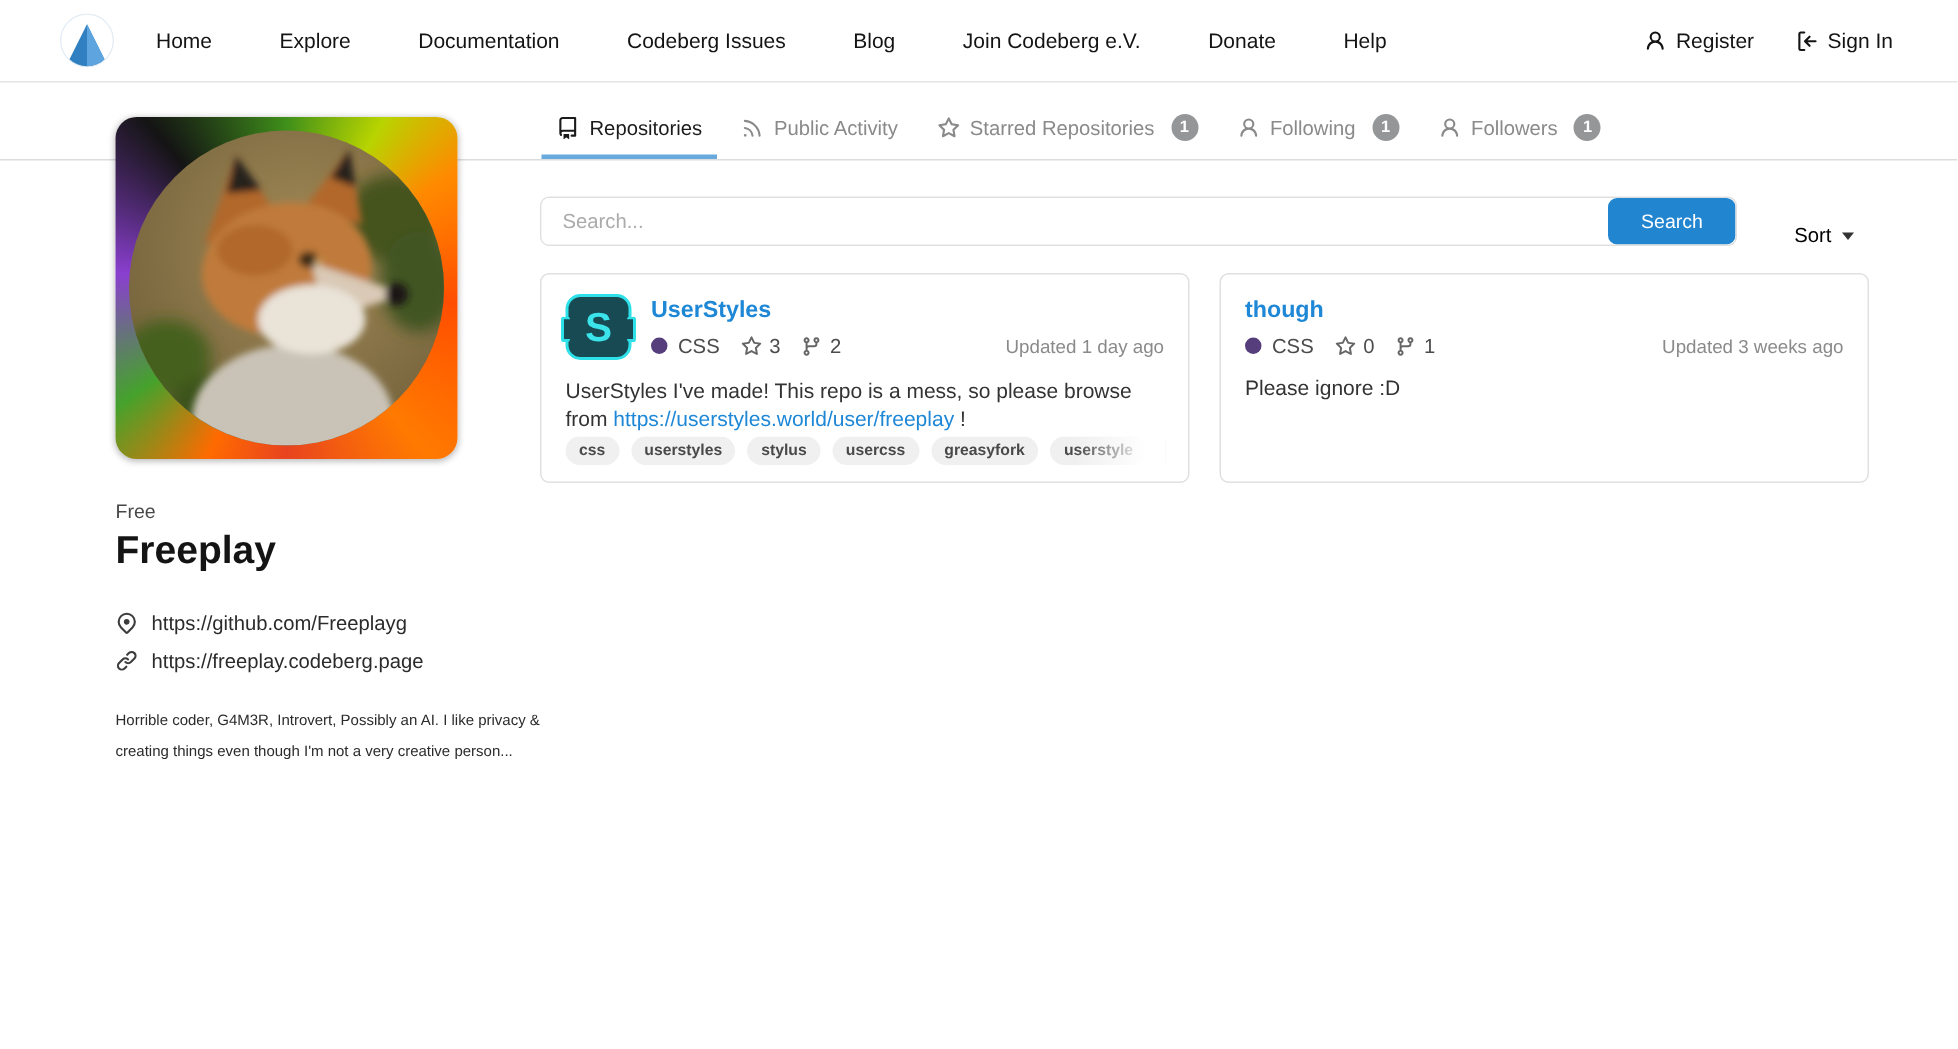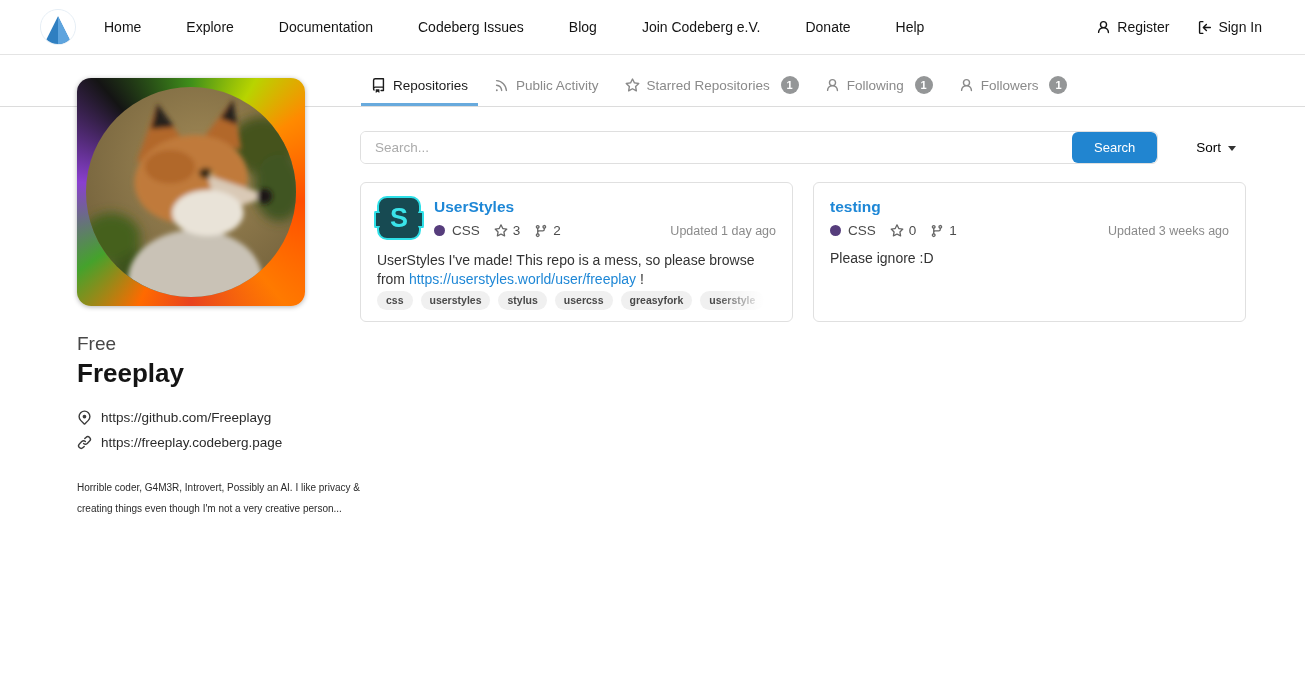--- a/index.html
+++ b/index.html
@@ -34,34 +34,34 @@
   .profile { position:absolute; left:77px; top:23px; width:292px; }
   .avatar { width:228px; height:228px; border-radius:14px; position:relative;
     overflow:hidden; box-shadow:0 1px 5px rgba(0,0,0,.3);
     background:conic-gradient(from 0deg,
       #3f8f1a 0deg, #b8d400 30deg, #ff8a00 55deg, #ff4d00 95deg, #ff7a00 140deg,
       #e8431f 180deg, #ff6a00 205deg, #45a22c 235deg, #8a3fd0 275deg,
       #141414 320deg, #3f8f1a 360deg); }
   .avatar-photo { position:absolute; inset:9px; border-radius:50%; overflow:hidden;
     background:radial-gradient(circle at 55% 38%, #a28a57, #7e6b42 62%, #675732 100%); }
   .avatar-photo svg { width:100%; height:100%; display:block; }
-  .fullname { margin-top:27px; font-size:19px; color:#474747; }
+  .fullname { margin-top:27px; font-size:13px; color:#474747; }
   .username { margin-top:3px; font-size:26px; font-weight:bold; color:#141414; }
   .profile-links { margin-top:21px; }
-  .profile-link-row { display:flex; gap:9px; height:25px;
+  .profile-link-row { display:flex; align-items:center; gap:9px; height:25px;
     font-size:13.5px; color:#2b2b2b; }
   .profile-link-row svg { width:15px; height:15px; fill:#3c3c3c; flex:none; }
   .bio { margin-top:17px; width:290px; font-size:10px; line-height:21px; color:#2b2b2b; }
   .joined { margin-top:14px; display:flex; align-items:center; gap:8px;
     font-size:13.5px; color:#2b2b2b; }
   .joined svg { width:15px; height:15px; fill:#3c3c3c; flex:none; }
 
   
   .main { margin-left:360px; margin-right:59px; }
-  .search-row { margin-top:24px; display:flex; align-items:center; }
+  .search-row { margin-top:24px; display:flex; align-items:flex-end; }
   .search-group { flex:1; display:flex; align-items:stretch; height:33px;
     border:1px solid #dfdfdf; border-radius:6px; background:#fff; overflow:hidden; }
   .search-input { flex:1; border:none; outline:none; padding:0 14px; font-size:13.5px;
     font-family:"Liberation Sans", sans-serif; color:#333; }
   .search-input::placeholder { color:#ababab; }
   .search-btn { border:none; color:#fff; font-size:13px; padding:4px 22px;
     border-radius:6px; cursor:pointer; font-family:"Liberation Sans", sans-serif;
     background:#2185d0; }
   .sort { margin-left:38px; margin-right:10px; display:flex; align-items:center;
     gap:7px; font-size:13.5px; color:#000000; cursor:pointer; }
@@ -286,21 +286,21 @@
           <span class="topic">usercss</span>
           <span class="topic">greasyfork</span>
           <span class="topic">userstyle</span>
           <span class="topic">cascading-style-sheets</span>
         </div>
       </section>
 
       <section class="card">
         <div class="card-head">
           <div class="card-head-main">
-            <span class="repo-title">testing</span>
+            <span class="repo-title">though</span>
             <div class="meta-row">
               <span class="lang">
                 <span class="lang-dot" style="background-color: rgb(86, 61, 124);"></span>
                 <span>CSS</span>
               </span>
               <span class="stat">
                 <svg viewBox="0 0 16 16">
                     <path d="M8 .25a.75.75 0 0 1 .673.418l1.882 3.815 4.21.612a.75.75 0 0 1 .416 1.279l-3.046 2.97.719 4.192a.75.75 0 0 1-1.088.791L8 12.347l-3.766 1.98a.75.75 0 0 1-1.088-.79l.72-4.194L.818 6.374a.75.75 0 0 1 .416-1.28l4.21-.611L7.327.668A.75.75 0 0 1 8 .25Zm0 2.445L6.615 5.5a.75.75 0 0 1-.564.41l-3.097.45 2.24 2.184a.75.75 0 0 1 .216.664l-.528 3.084 2.769-1.456a.75.75 0 0 1 .698 0l2.77 1.456-.53-3.084a.75.75 0 0 1 .216-.664l2.24-2.183-3.096-.45a.75.75 0 0 1-.564-.41L8 2.694Z"></path>
                   </svg>
                 <span>0</span>

